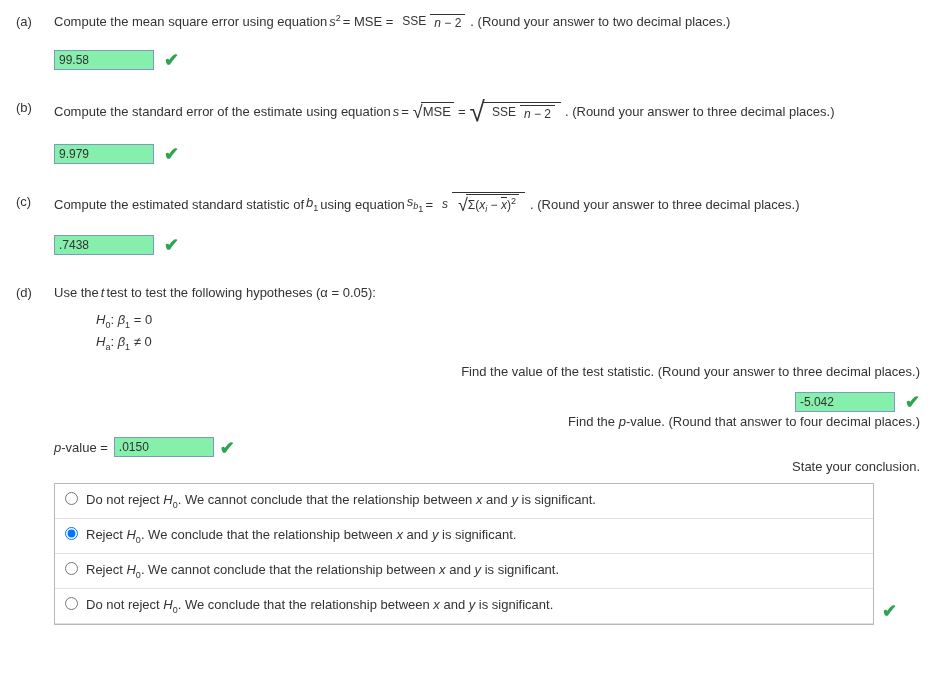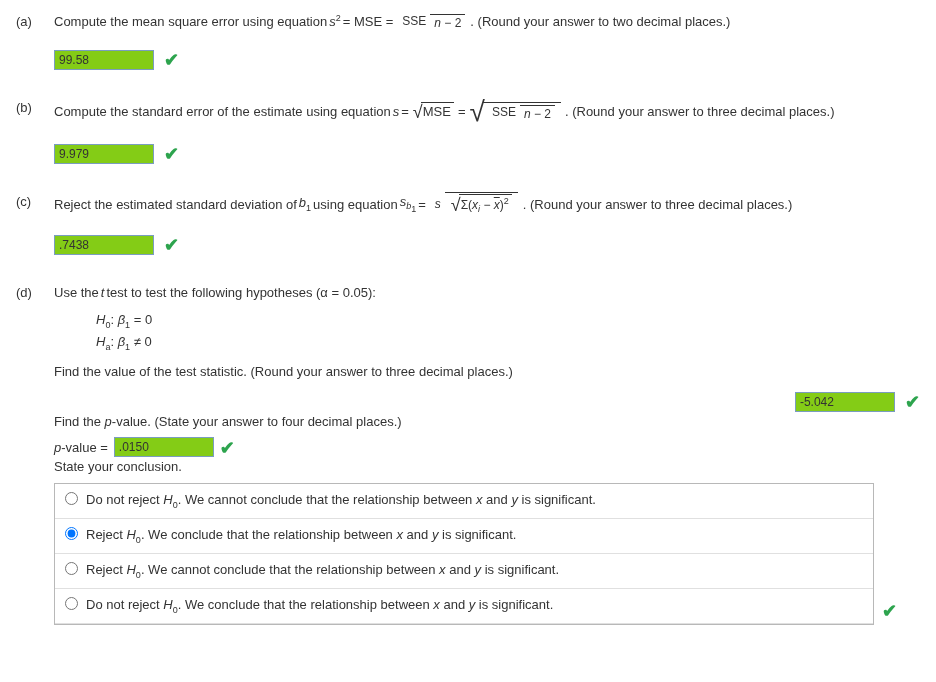--- a/index.html
+++ b/index.html
@@ -37,21 +37,21 @@
       margin-left: 38px;
     }
     .input-row.tight { margin-left: 38px; margin-top: 10px; justify-content: flex-end; }
     input[type="text"] {
       border: 1px solid #7a9dbf;
       font-family: Verdana, Geneva, sans-serif;
       font-size: 12px;
       padding: 2px 4px;
       height: 20px;
       width: 100px;
-      background: #84cc16;
+      background: #86efac;
       color: #333;
     }
     .checkmark {
       color: #2da44e;
       font-size: 18px;
       font-weight: bold;
       line-height: 1;
     }
     .frac {
       display: inline-flex;
@@ -80,20 +80,21 @@
       padding: 0 3px 0 2px;
       line-height: 1.4;
     }
     .hypotheses {
       margin-left: 80px;
       margin-top: 8px;
       margin-bottom: 8px;
     }
     .subtext {
       margin-left: 38px;
+      text-align: right;
     }
     .radio-group {
       border: 1px solid #b8b8b8;
       margin-left: 38px;
       margin-top: 6px;
       width: 820px;
       position: relative;
     }
     .radio-option {
       display: flex;
@@ -180,21 +181,21 @@
   <div class="input-row">
     <input type="text" value="9.979" style="">
     <span class="checkmark">✔</span>
   </div>
 </div>
 
 <div class="part">
   <div class="part-row">
     <div class="part-label">(c)</div>
     <div class="prompt">
-      <span>Reject the estimated standard deviation of </span>
+      <span>Compute the estimated standard statistic of </span>
       <span><i class="var">b</i><sub>1</sub></span>
       <span> using equation </span>
       <span><i class="var">s</i><sub><i>b</i><sub>1</sub></sub></span>
       <span> = </span>
       <span class="frac">
         <span class="num"><i class="var">s</i></span>
         <span class="den">
           <span class="sqrt-wrap">
             <span class="radical">√</span>
             <span class="under-rad">
@@ -231,21 +232,21 @@
     </div>
   </div>
 
   <div class="subtext">Find the value of the test statistic. (Round your answer to three decimal places.)</div>
   <div class="input-row tight">
     <input type="text" value="-5.042" style="">
     <span class="checkmark">✔</span>
   </div>
 
   <div class="subtext">
-    <span>Find the </span><i class="var">p</i><span>-value. (State your answer to four decimal places.)</span>
+    <span>Find the </span><i class="var">p</i><span>-value. (Round that answer to four decimal places.)</span>
   </div>
   <div class="pval-row">
     <span><i class="var">p</i><span>-value = </span></span>
     <input type="text" value=".0150" style="">
     <span class="checkmark">✔</span>
   </div>
 
   <div class="subtext">State your conclusion.</div>
 
   <div class="radio-group">

